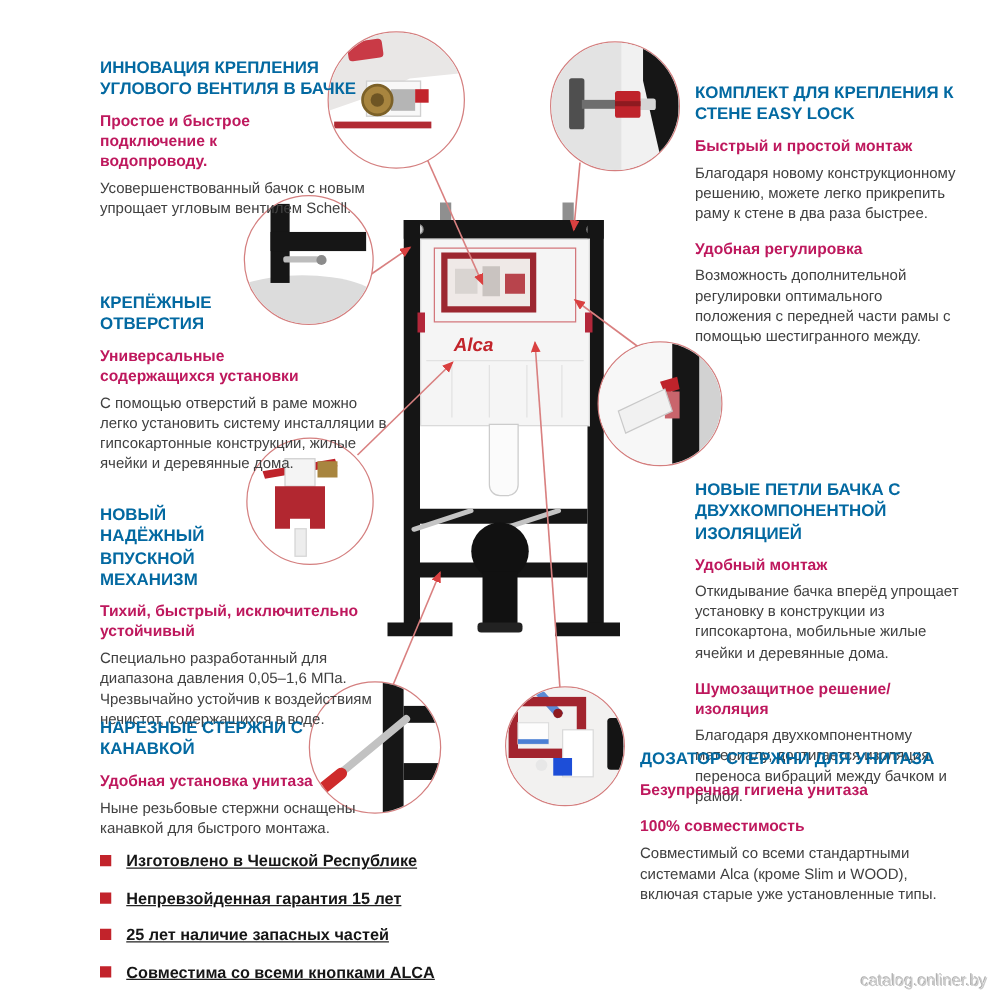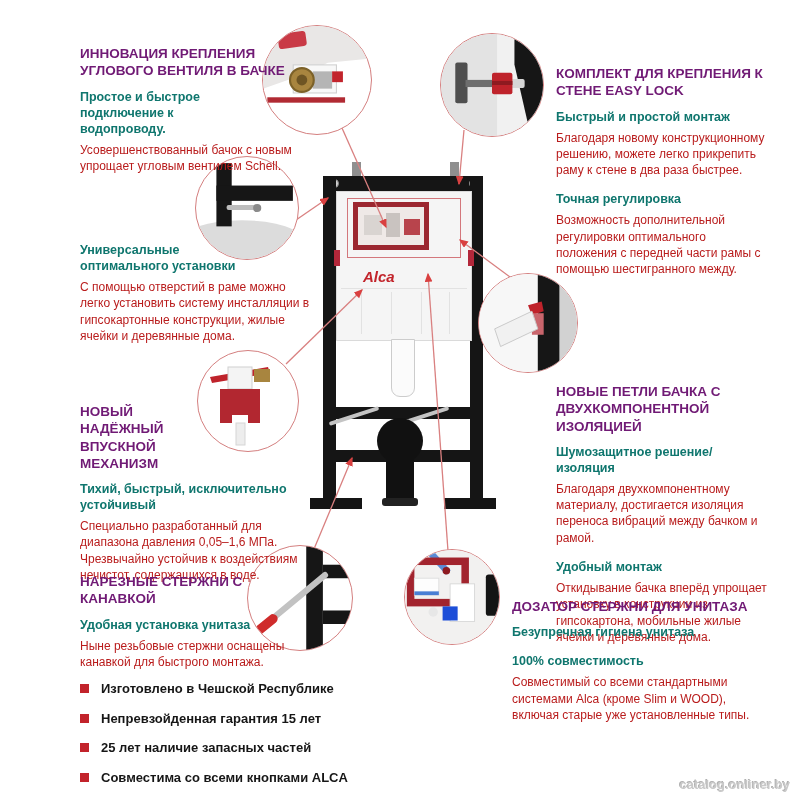--- a/index.html
+++ b/index.html
@@ -1,31 +1,31 @@
 <!DOCTYPE html>
 <html><head>
 <meta charset="utf-8">
 <style>
   html,body{margin:0;padding:0;background:#fff;}
   .canvas{position:relative;width:800px;height:800px;background:#ffffff;overflow:hidden;
           font-family:"Liberation Sans","DejaVu Sans",sans-serif;color:#222;}
   
   .block{position:absolute;z-index:4;}
-  .hd{margin:0;font-size:13.5px;line-height:1.28;font-weight:bold;color:#701a75;}
-  .sub{margin-top:9px;font-size:12.5px;line-height:1.28;font-weight:bold;color:#0f766e;}
-  .body{margin-top:5px;font-size:12px;line-height:1.36;color:#b91c1c;}
+  .hd{margin:0;font-size:13.5px;line-height:1.28;font-weight:bold;color:#0369a1;}
+  .sub{margin-top:9px;font-size:12.5px;line-height:1.28;font-weight:bold;color:#be185d;}
+  .body{margin-top:5px;font-size:12px;line-height:1.36;color:#404040;}
   .section{margin-top:13px;}
   .section:first-of-type{margin-top:0;}
   
-  .bullets{position:absolute;z-index:4;}
+  .bullets{position:absolute;z-index:4;text-decoration:underline;}
   .bullet-row{display:flex;align-items:flex-start;margin-bottom:14px;}
   .sq{flex:0 0 auto;width:9px;height:9px;background:#c2232b;margin:3px 12px 0 0;}
   .btxt{font-size:13px;font-weight:bold;color:#161616;line-height:1.2;}
   
-  .watermark{position:absolute;right:10px;bottom:8px;z-index:5;font-size:13px;font-weight:bold;
+  .watermark{position:absolute;right:10px;bottom:8px;z-index:5;font-size:13px;font-weight:normal;
              color:#c9c9c9;text-shadow:1px 1px 0 #ffffff,-1px -1px 0 #b0b0b0;}
   
   .product{position:absolute;left:320px;top:162px;width:166px;height:362px;z-index:1;}
   .product *{position:absolute;}
   .tab{width:9px;height:16px;background:#8f8f8f;top:0;}
   .topbar{left:3px;top:14px;width:160px;height:15px;background:#151515;}
   .screw{width:7px;height:7px;border-radius:50%;background:#cfcfcf;border:1px solid #8a8a8a;top:17px;}
   .leg{top:14px;width:13px;height:332px;background:#151515;}
   .cistern{left:16px;top:29px;width:134px;height:148px;background:#f5f5f5;border:1px solid #dadada;}
   .cistern *{position:absolute;}
@@ -192,21 +192,22 @@
     </svg>
   </div>
 
   <div class="block" style="left:80px;top:45px;width:230px">
     <h3 class="hd" style="max-width:228px">ИННОВАЦИЯ КРЕПЛЕНИЯ УГЛОВОГО ВЕНТИЛЯ В БАЧКЕ</h3>
     <div class="sub" style="max-width:175px">Простое и быстрое подключение к водопроводу.</div>
     <div class="body">Усовершенствованный бачок с новым упрощает угловым вентилем Schell.</div>
   </div>
 
   <div class="block" style="left:80px;top:233px;width:230px">
-    <div class="sub" style="max-width:170px">Универсальные оптимального установки</div>
+    <h3 class="hd" style="max-width:150px">КРЕПЁЖНЫЕ ОТВЕРСТИЯ</h3>
+    <div class="sub" style="max-width:170px">Универсальные содержащихся установки</div>
     <div class="body">С помощью отверстий в раме можно легко установить систему инсталляции в гипсокартонные конструкции, жилые ячейки и деревянные дома.</div>
   </div>
 
   <div class="block" style="left:80px;top:403px;width:238px">
     <h3 class="hd" style="max-width:120px">НОВЫЙ НАДЁЖНЫЙ ВПУСКНОЙ МЕХАНИЗМ</h3>
     <div class="sub" style="max-width:238px">Тихий, быстрый, исключительно устойчивый</div>
     <div class="body">Специально разработанный для диапазона давления 0,05–1,6 МПа. Чрезвычайно устойчив к воздействиям нечистот, содержащихся в воде.</div>
   </div>
 
   <div class="block" style="left:80px;top:573px;width:220px">
@@ -215,34 +216,34 @@
     <div class="body">Ныне резьбовые стержни оснащены канавкой для быстрого монтажа.</div>
   </div>
 
   <div class="block" style="left:556px;top:65px;width:212px">
     <h3 class="hd" style="max-width:208px">КОМПЛЕКТ ДЛЯ КРЕПЛЕНИЯ К СТЕНЕ EASY LOCK</h3>
     <div class="section">
       <div class="sub">Быстрый и простой монтаж</div>
       <div class="body">Благодаря новому конструкционному решению, можете легко прикрепить раму к стене в два раза быстрее.</div>
     </div>
     <div class="section">
-      <div class="sub">Точная регулировка</div>
+      <div class="sub">Удобная регулировка</div>
       <div class="body">Возможность дополнительной регулировки оптимального положения с передней части рамы с помощью шестигранного между.</div>
     </div>
   </div>
 
   <div class="block" style="left:556px;top:383px;width:212px">
     <h3 class="hd" style="max-width:195px">НОВЫЕ ПЕТЛИ БАЧКА С ДВУХКОМПОНЕНТНОЙ ИЗОЛЯЦИЕЙ</h3>
     <div class="section">
+      <div class="sub">Удобный монтаж</div>
+      <div class="body">Откидывание бачка вперёд упрощает установку в конструкции из гипсокартона, мобильные жилые ячейки и деревянные дома.</div>
+    </div>
+    <div class="section">
       <div class="sub">Шумозащитное решение/изоляция</div>
       <div class="body">Благодаря двухкомпонентному материалу, достигается изоляция переноса вибраций между бачком и рамой.</div>
-    </div>
-    <div class="section">
-      <div class="sub">Удобный монтаж</div>
-      <div class="body">Откидывание бачка вперёд упрощает установку в конструкции из гипсокартона, мобильные жилые ячейки и деревянные дома.</div>
     </div>
   </div>
 
   <div class="block" style="left:512px;top:598px;width:260px">
     <h3 class="hd" style="max-width:260px">ДОЗАТОР СТЕРЖНИ ДЛЯ УНИТАЗА</h3>
     <div class="section" style="max-width:230px">
       <div class="sub">Безупречная гигиена унитаза</div>
     </div>
     <div class="section" style="max-width:240px">
       <div class="sub">100% совместимость</div>

